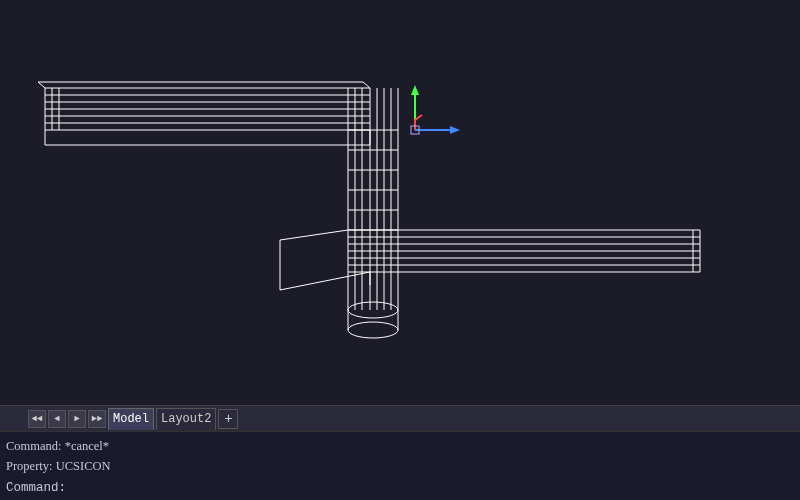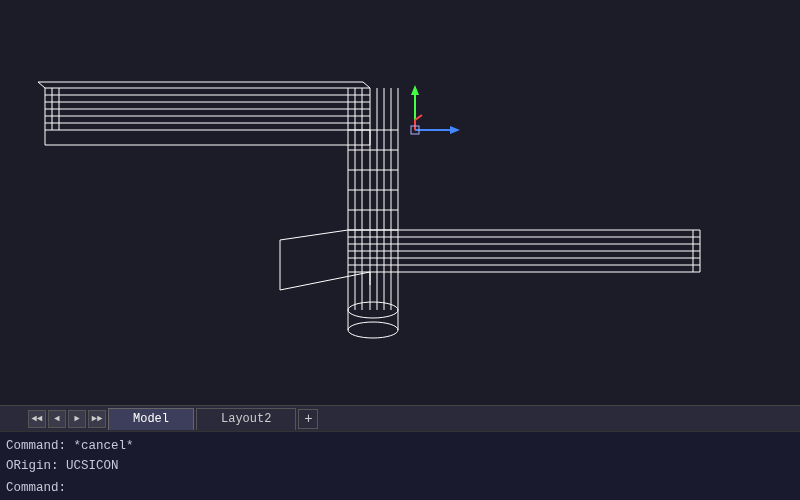--- a/index.html
+++ b/index.html
@@ -48,21 +48,21 @@
       font-size: 9px;
       display: flex;
       align-items: center;
       justify-content: center;
       cursor: pointer;
       margin-right: 2px;
     }
 
     .tab {
       height: 22px;
-      padding: 0 24px;
+      padding: 0 4px;
       border: 1px solid #555;
       border-bottom: none;
       cursor: pointer;
       display: flex;
       align-items: center;
       font-size: 12px;
       color: #ccc;
       background: #2a2a3a;
       margin-right: 2px;
     }
@@ -94,20 +94,21 @@
       border-top: 1px solid #333;
       padding: 4px 6px;
       color: #c8c8d8;
       font-size: 12.5px;
       line-height: 1.6;
     }
 
     #command-area .cmd-line {
       display: flex;
       align-items: baseline;
+      font-family: Liberation Serif, serif;
     }
 
     #command-input-line {
       display: flex;
       align-items: center;
       margin-top: 2px;
     }
 
     #command-prompt {
       color: #c8c8d8;
@@ -225,19 +226,19 @@
   <div class="tab-add">
     <span>+</span>
   </div>
 </div>
 
 <div id="command-area">
   <div class="cmd-line">
     <span>Command: *cancel*</span>
   </div>
   <div class="cmd-line">
-    <span>ORigin: UCSICON</span>
+    <span>Property: UCSICON</span>
   </div>
   <div id="command-input-line">
     <span id="command-prompt">Command:</span>
 
   </div>
 </div>
 
 </body></html>

